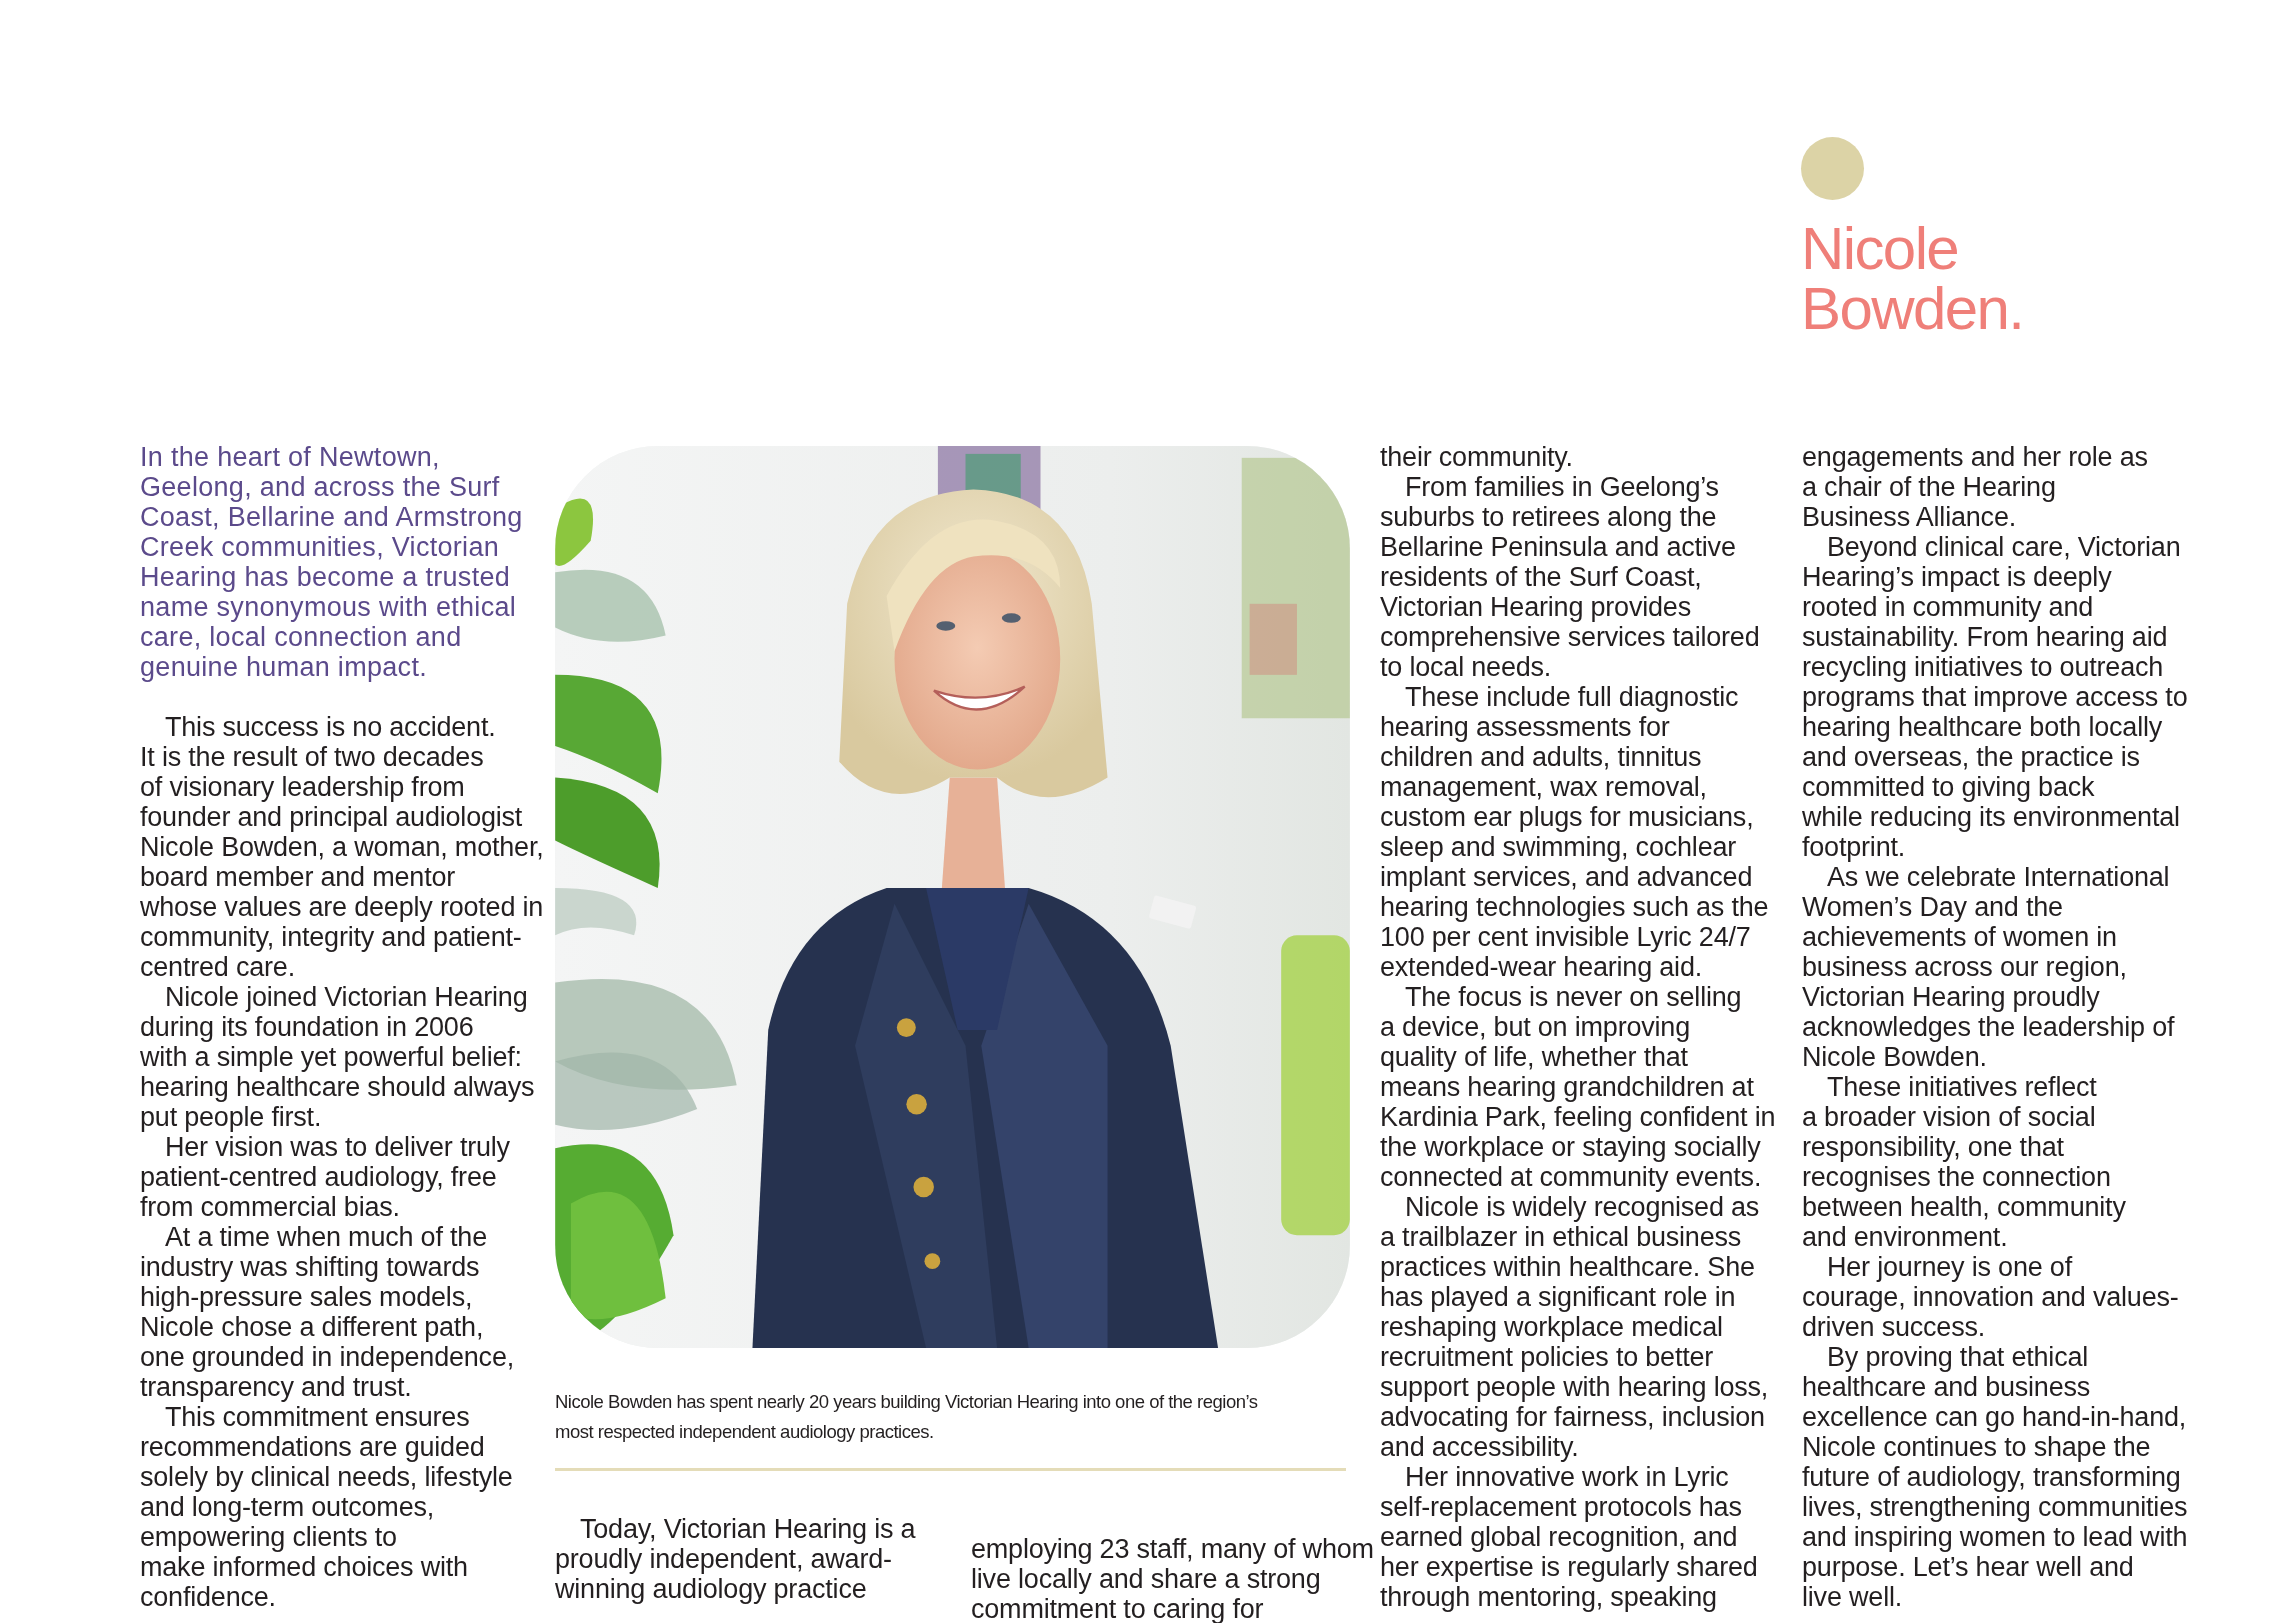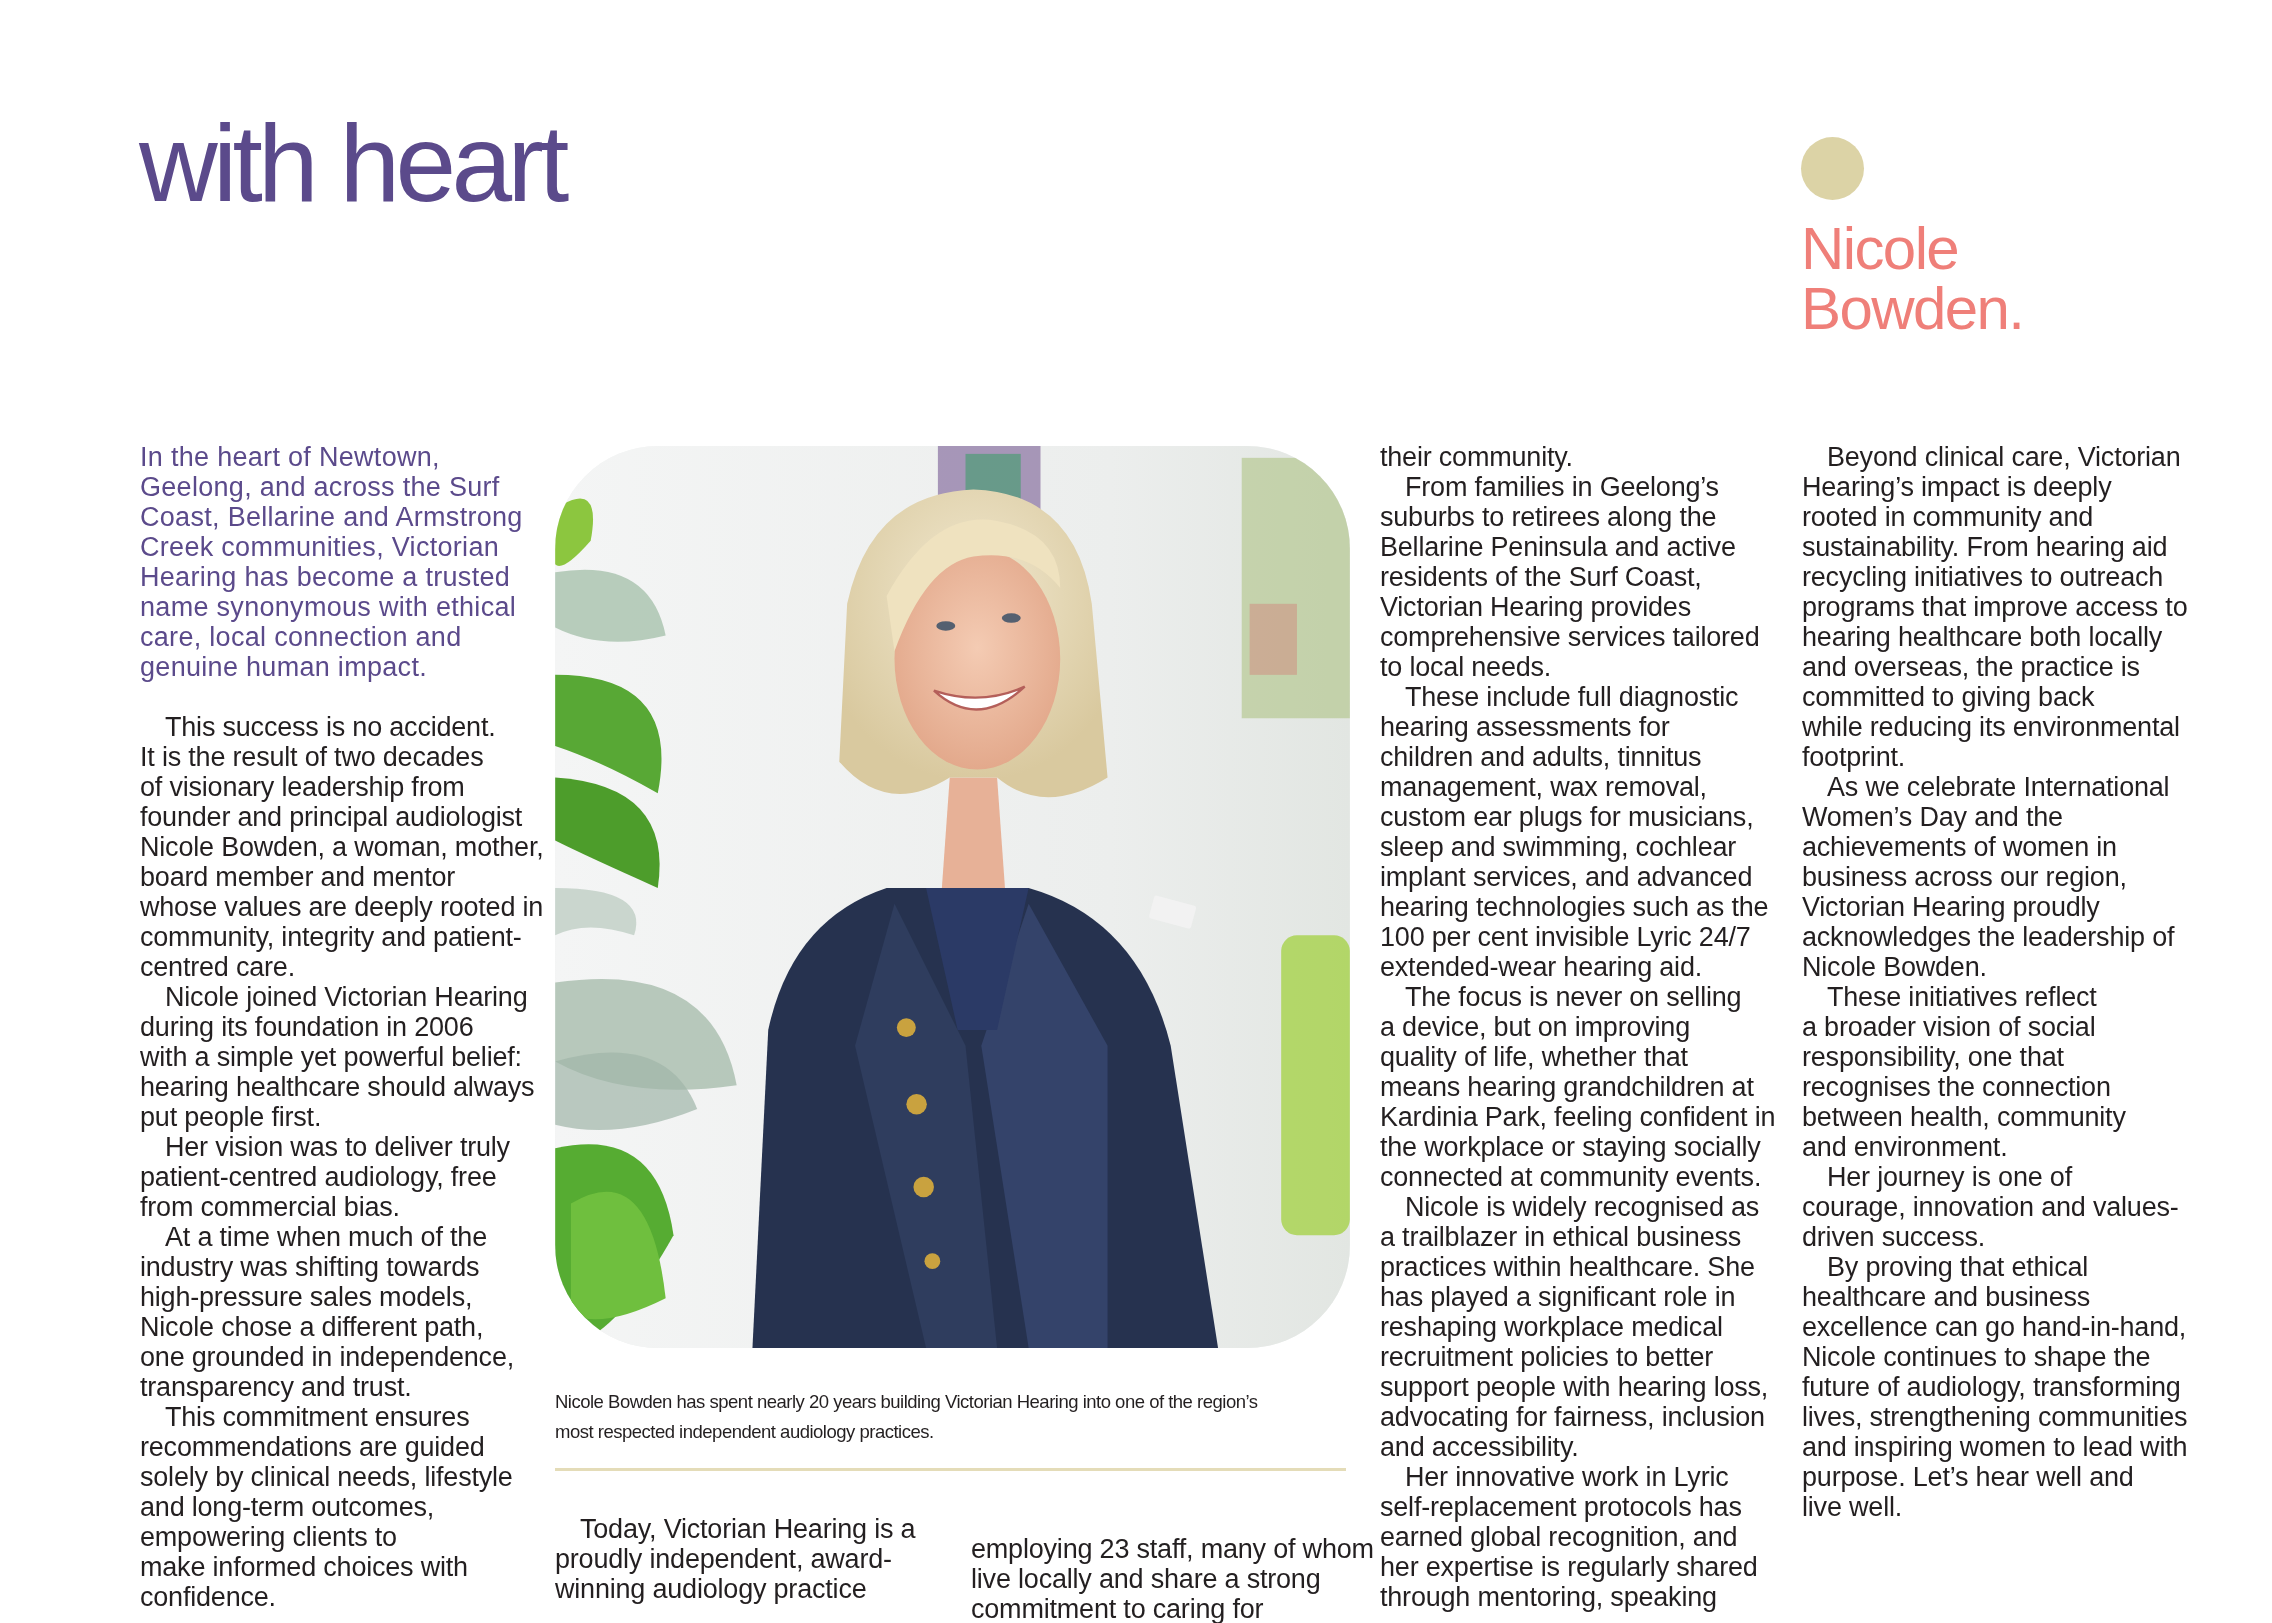--- a/index.html
+++ b/index.html
@@ -22,21 +22,20 @@
     .photo { left:555px; top:446px; width:795px; height:902px; border-radius:103px; overflow:hidden;
              background:linear-gradient(180deg,#f3f4f4 0%,#eef0ef 100%); }
     .caption { left:555px; top:1387px; width:797px; font-size:18.5px; line-height:30px; color:#231f20;
                letter-spacing:-0.5px; }
     .rule { left:555px; top:1468px; width:791px; height:3.2px; background:#e4dcb8; }
   </style>
 </head>
 <body>
 
 <h1 class="abs headline">
-  <span class="l2">with heart</span>
 </h1>
 
 <div class="abs dot"></div>
 <h2 class="abs byline">
   <span>Nicole</span>
   <span>Bowden.</span>
 </h2>
 
 <div class="abs col" style="left:140px; top:442px;">
   <p class="intro">
@@ -226,20 +225,25 @@
   <p class="ind">
     <span class="ln">Her innovative work in Lyric</span>
     <span class="ln" style="text-indent:0">self-replacement protocols has</span>
     <span class="ln" style="text-indent:0">earned global recognition, and</span>
     <span class="ln" style="text-indent:0">her expertise is regularly shared</span>
     <span class="ln" style="text-indent:0">through mentoring, speaking</span>
   </p>
 </div>
 
 <div class="abs col" style="left:1802px; top:442px;">
+  <p>
+    <span class="ln">engagements and her role as</span>
+    <span class="ln">a chair of the Hearing</span>
+    <span class="ln">Business Alliance.</span>
+  </p>
   <p class="ind">
     <span class="ln">Beyond clinical care, Victorian</span>
     <span class="ln" style="text-indent:0">Hearing’s impact is deeply</span>
     <span class="ln" style="text-indent:0">rooted in community and</span>
     <span class="ln" style="text-indent:0">sustainability. From hearing aid</span>
     <span class="ln" style="text-indent:0">recycling initiatives to outreach</span>
     <span class="ln" style="text-indent:0">programs that improve access to</span>
     <span class="ln" style="text-indent:0">hearing healthcare both locally</span>
     <span class="ln" style="text-indent:0">and overseas, the practice is</span>
     <span class="ln" style="text-indent:0">committed to giving back</span>

